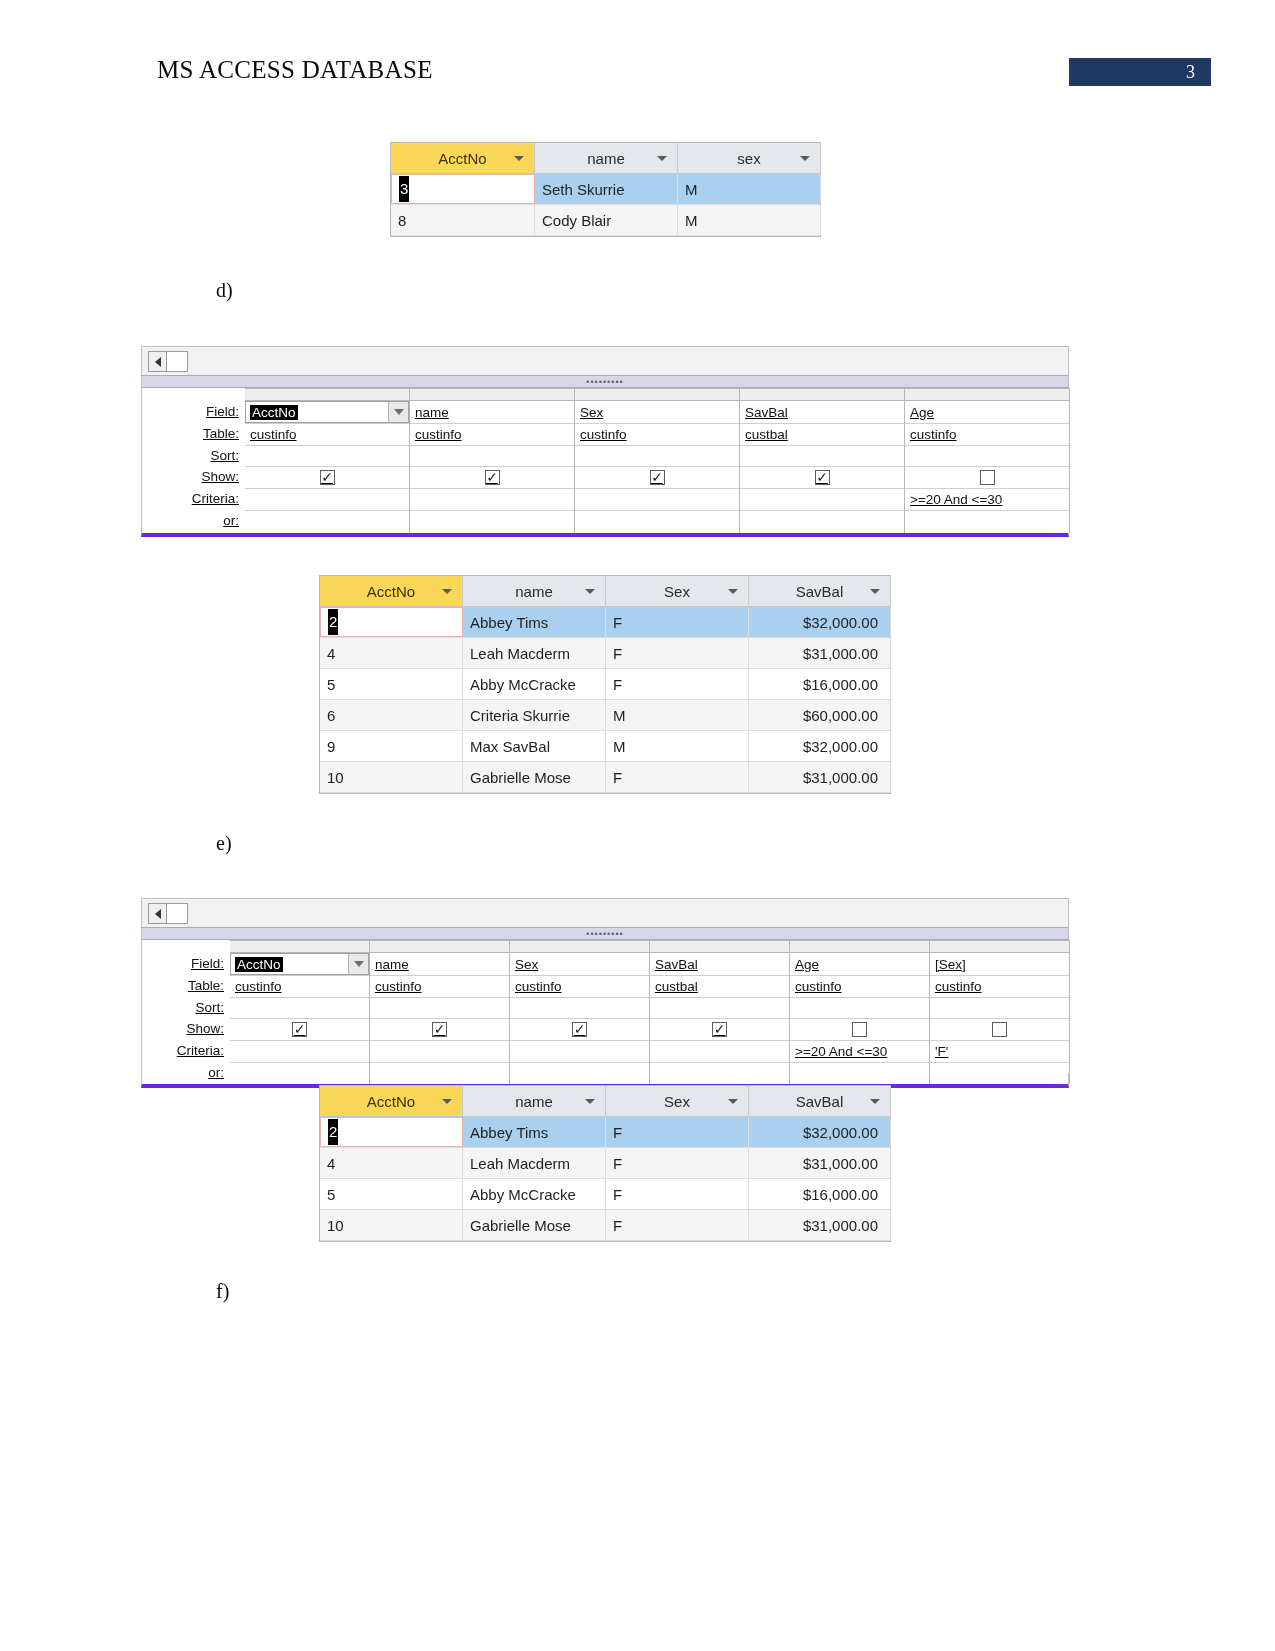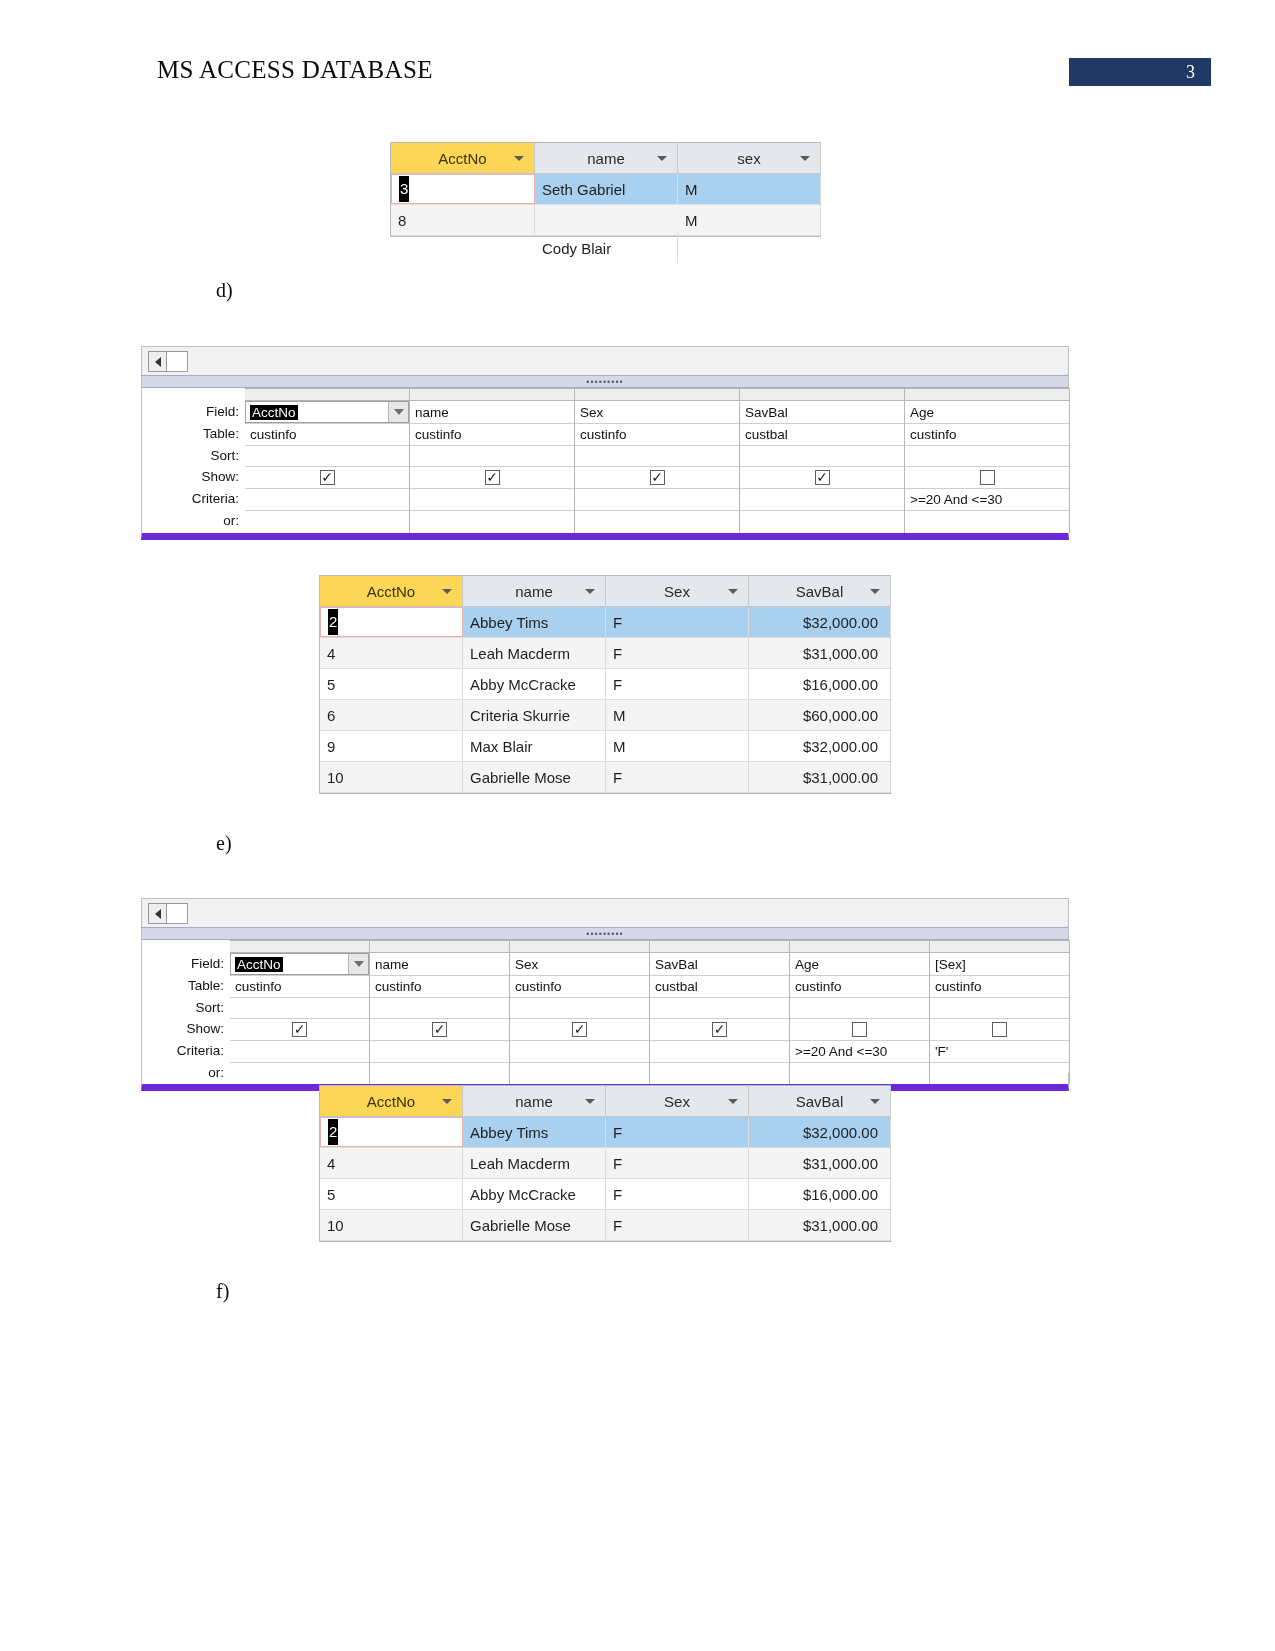--- a/index.html
+++ b/index.html
@@ -174,21 +174,22 @@
     transform: translateX(-50%);
     font-size: 9px;
     letter-spacing: 1px;
     color: #5a5d77;
     line-height: 6px;
   }
   .qbe-body {
     display: flex;
     border-left: 1px solid #c0c0c0;
     border-right: 1px solid #c0c0c0;
-    border-bottom: 7px solid #6d28d9;
+    border-bottom: 4px solid #6d28d9;
+    text-decoration: underline;
   }
   .qbe-labels {
     width: 72px;
     flex: none;
     box-sizing: border-box;
     padding-top: 12px;
   }
   .qbe-label {
     text-align: right;
     padding-right: 6px;
@@ -301,31 +302,31 @@
       <div class="ds-th" style="width: 143px; flex: 0 0 auto;">
         <span>sex</span>
         <span class="caret"></span>
       </div>
     </div>
     <div class="ds-row selected">
       <div class="ds-td num editing" style="width: 144px; flex: 0 0 auto;">
         <span class="cell-sel">3</span>
       </div>
       <div class="ds-td" style="width: 143px; flex: 0 0 auto;">
-        <span>Seth Gabriel</span>
+        <span>Seth Skurrie</span>
       </div>
       <div class="ds-td" style="width: 143px; flex: 0 0 auto;">
         <span>M</span>
       </div>
     </div>
     <div class="ds-row alt">
       <div class="ds-td num" style="width: 144px; flex: 0 0 auto;">
         <span>8</span>
       </div>
-      <div class="ds-td" style="width: 143px; flex: 0 0 auto; margin-top: 28px;">
+      <div class="ds-td" style="width: 143px; flex: 0 0 auto;">
         <span>Cody Blair</span>
       </div>
       <div class="ds-td" style="width: 143px; flex: 0 0 auto;">
         <span>M</span>
       </div>
     </div>
   </div>
 
 <div class="list-letter" style="left:216px; top:279px;">d)</div>
 
@@ -536,21 +537,21 @@
       </div>
       <div class="ds-td money" style="width: 142px; flex: 0 0 auto;">
         <span>$60,000.00</span>
       </div>
     </div>
     <div class="ds-row">
       <div class="ds-td num" style="width: 143px; flex: 0 0 auto;">
         <span>9</span>
       </div>
       <div class="ds-td" style="width: 143px; flex: 0 0 auto;">
-        <span>Max Blair</span>
+        <span>Max SavBal</span>
       </div>
       <div class="ds-td" style="width: 143px; flex: 0 0 auto;">
         <span>M</span>
       </div>
       <div class="ds-td money" style="width: 142px; flex: 0 0 auto;">
         <span>$32,000.00</span>
       </div>
     </div>
     <div class="ds-row alt">
       <div class="ds-td num" style="width: 143px; flex: 0 0 auto;">

